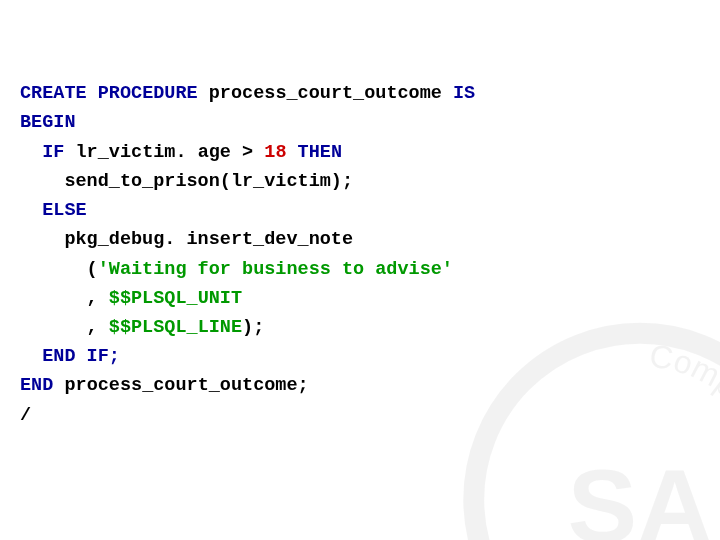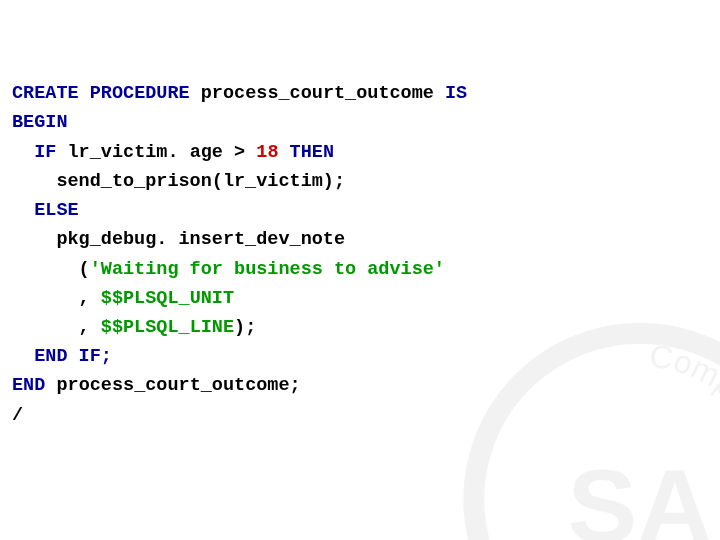--- a/index.html
+++ b/index.html
@@ -18,21 +18,21 @@
     bottom: -140px;
     width: 380px;
     height: 380px;
     opacity: 0.10;
     pointer-events: none;
   }
   .watermark svg { width: 100%; height: 100%; }
   .code-block {
     position: absolute;
     top: 50px;
-    left: 12px;
+    left: 20px;
     font-size: 18.5px;
     line-height: 1.58;
     font-weight: bold;
     color: #000000;
     white-space: pre;
   }
   .indent1 { margin-left: 1.2em; display: inline; }
   .indent2 { margin-left: 2.4em; display: inline; }
   .indent3 { margin-left: 3.6em; display: inline; }
   .kw   { color: #000099; }   

